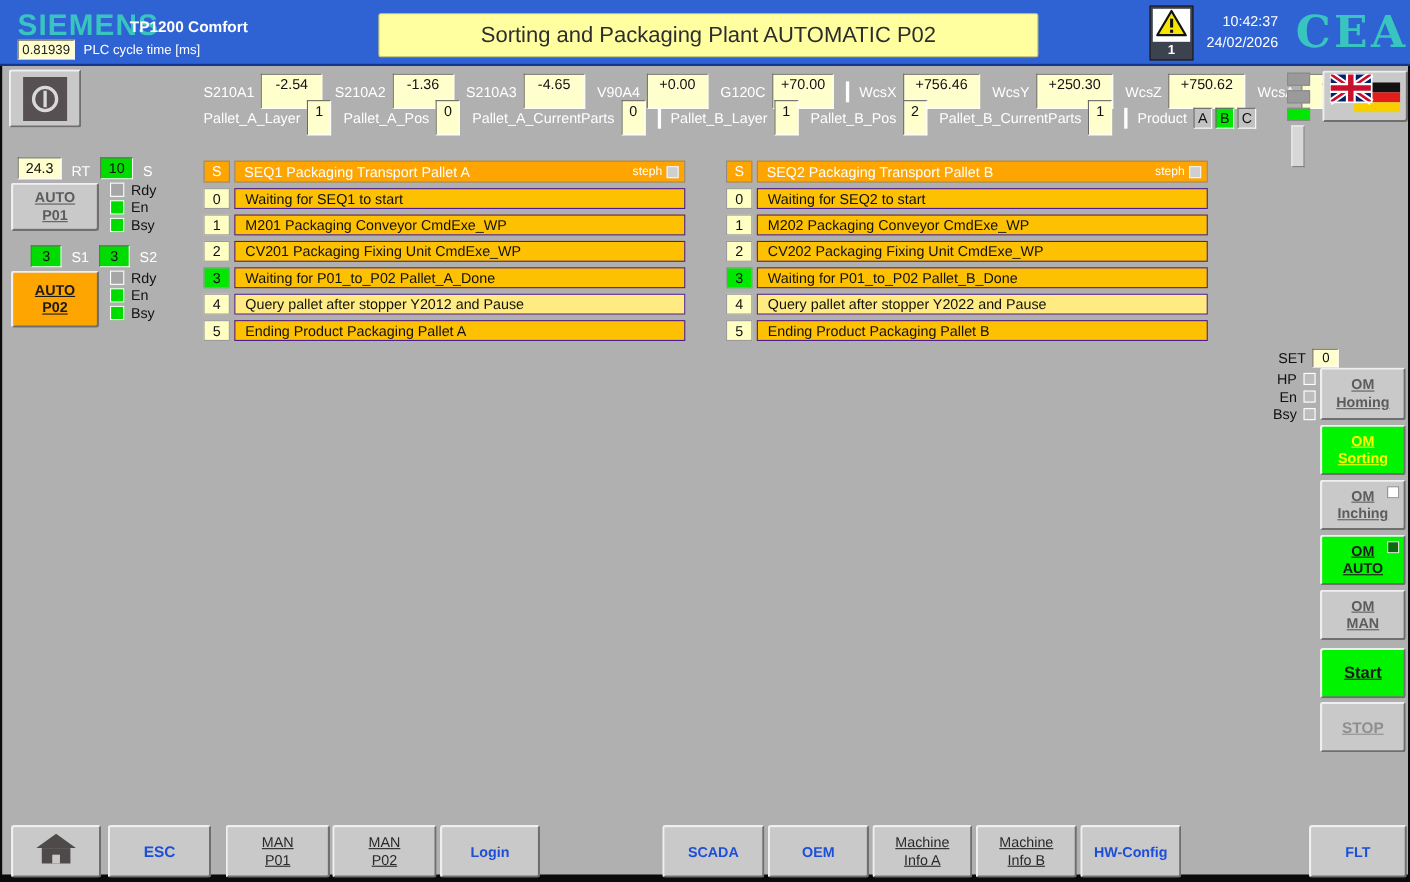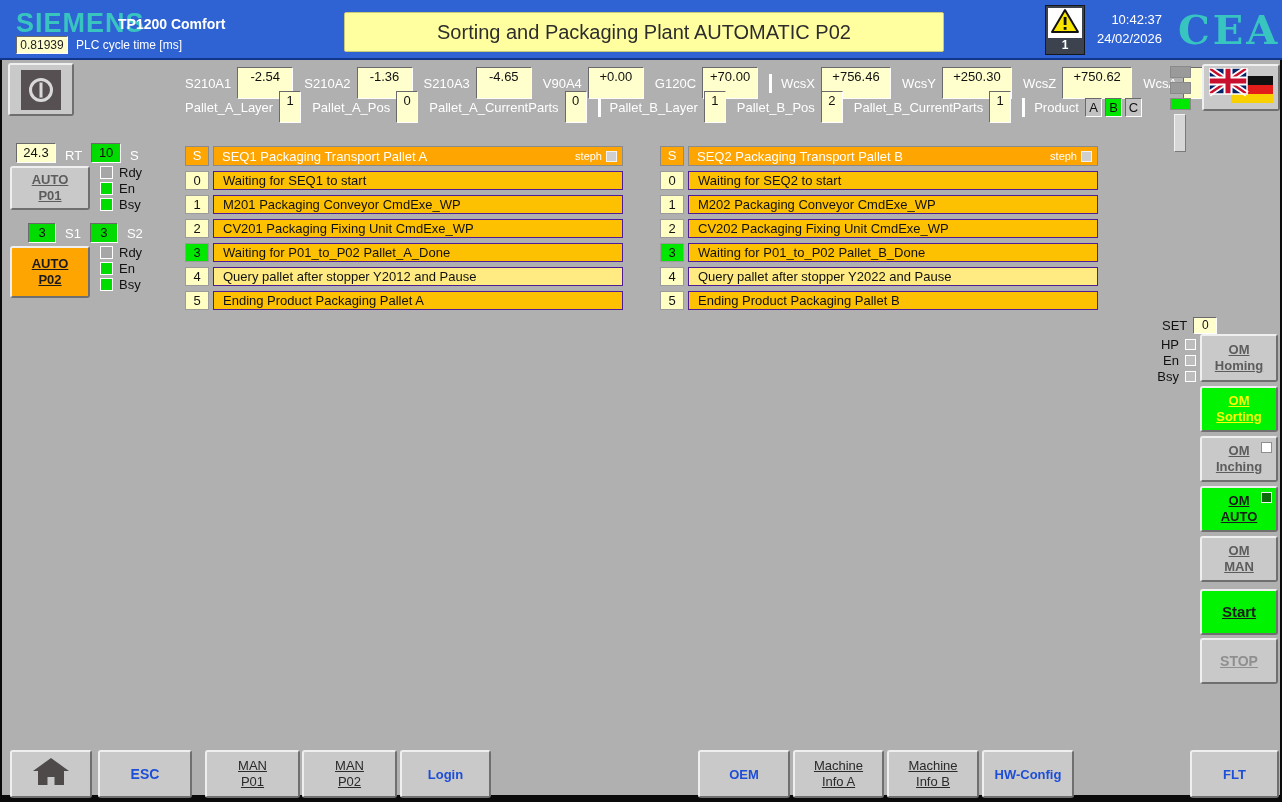--- a/index.html
+++ b/index.html
@@ -449,20 +449,23 @@
     <span class="l1">MAN</span>
     <span class="l2">P01</span>
   </div>
   <div class="bb btn3d" style="left:300px; width:95px;">
     <span class="l1">MAN</span>
     <span class="l2">P02</span>
   </div>
   <div class="bb btn3d" style="left:398px; width:91px;">
     <span class="one" style="font-size:13px;">Login</span>
   </div>
+  <div class="bb btn3d" style="left:600px; width:93px;">
+    <span class="one" style="font-size:13px;">SCADA</span>
+  </div>
   <div class="bb btn3d" style="left:696px; width:92px;">
     <span class="one" style="font-size:13px;">OEM</span>
   </div>
   <div class="bb btn3d" style="left:791px; width:91px;">
     <span class="l1">Machine</span>
     <span class="l2">Info A</span>
   </div>
   <div class="bb btn3d" style="left:885px; width:92px;">
     <span class="l1">Machine</span>
     <span class="l2">Info B</span>

